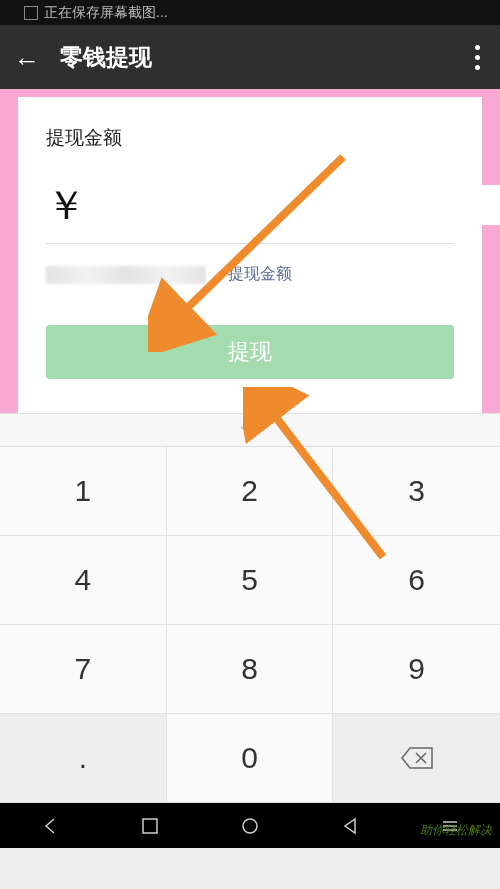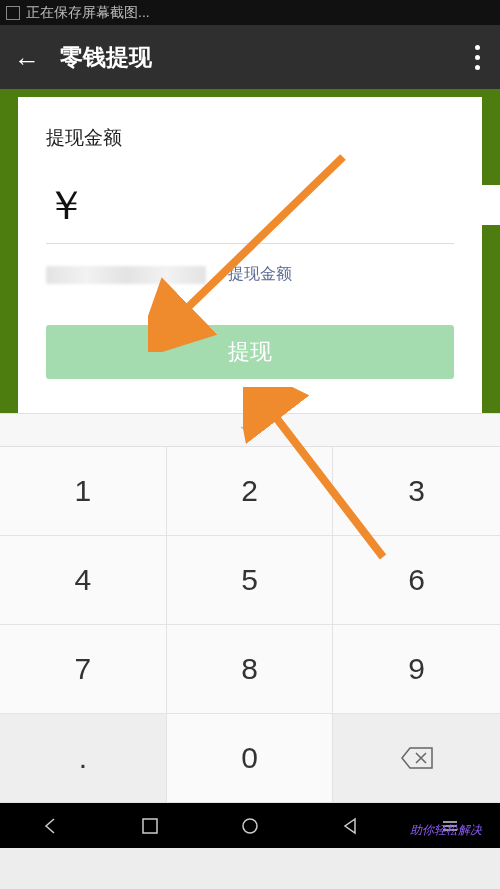--- a/index.html
+++ b/index.html
@@ -1,27 +1,27 @@
 <!DOCTYPE html>
 <html><head>
 <meta charset="utf-8">
 <style>
   * { margin: 0; padding: 0; box-sizing: border-box; font-family: -apple-system, "Helvetica Neue", Arial, sans-serif; }
   html, body { width: 500px; height: 889px; overflow: hidden; background: #ededed; }
 
-  .status-bar { height: 25px; background: #111; color: #bbb; display: flex; align-items: center; padding: 0 6px; font-size: 14px; }
+  .status-bar { height: 25px; background: #111; color: #bbb; display: flex; align-items: center; padding: 0 24px; font-size: 14px; }
   .status-icon { width: 14px; height: 14px; border: 1px solid #888; margin-right: 6px; }
 
   .nav-bar { height: 64px; background: #2f2f2f; color: #fff; display: flex; align-items: center; padding: 0 14px; position: relative; }
   .back-arrow { font-size: 26px; margin-right: 20px; }
   .nav-title { font-size: 23px; font-weight: 700; }
   .more-dots { position: absolute; right: 20px; top: 0; bottom: 0; display: flex; flex-direction: column; justify-content: center; gap: 5px; }
   .more-dots span { width: 5px; height: 5px; background: #fff; border-radius: 50%; }
 
-  .content { background: #4d7c0f; padding: 8px 0 0 0; }
+  .content { background: #f9a8d4; padding: 8px 0 0 0; }
   .card { background: #fff; margin: 0 18px; padding: 28px 28px 34px 28px; position: relative; }
   .label { font-size: 19px; color: #222; margin-bottom: 34px; }
   .amount-row { display: flex; align-items: flex-end; border-bottom: 1px solid #ddd; padding-bottom: 18px; margin-bottom: 20px; }
   .yen { font-size: 40px; font-weight: 500; color: #111; line-height: 1; }
   .amount-input { flex: 1; height: 40px; border: none; outline: none; font-size: 34px; margin-left: 12px; }
   .hint-row { font-size: 16px; color: #888; display: flex; align-items: center; margin-bottom: 40px; }
   .blur { width: 160px; height: 18px; background: linear-gradient(90deg,#e3e3e3,#f2f2f2,#e3e3e3,#f2f2f2,#e3e3e3); filter: blur(1.5px); border-radius: 2px; }
   .comma { color: #888; margin: 0 4px 0 2px; }
   .link { color: #5b6a92; }
   .action-btn { width: 100%; height: 54px; background: #a4dcb0; color: #fff; font-size: 22px; border: none; border-radius: 3px; }
@@ -36,21 +36,21 @@
   .key.util { background: #eeeeee; }
   .key:nth-child(3n) { border-right: none; }
   .del-icon { width: 34px; height: 24px; }
 
   .android-nav { height: 45px; background: #000; display: flex; align-items: center; justify-content: space-around; }
   .an { width: 20px; height: 20px; }
 
   .watermark { position: absolute; right: 0; bottom: 50px; text-align: right; pointer-events: none; }
   .wm-main { font-size: 22px; font-weight: 700; font-style: italic; letter-spacing: 1px; }
   .wm-main .g { color: #3fa84a; } .wm-main .r { color: #d0332f; } .wm-main .y { color: #e6a91f; } .wm-main .b { color: #2f6fb0; }
-  .wm-sub { font-size: 12px; color: #8b5cf6; font-style: italic; margin-top: -2px; padding-right: 18px; }
+  .wm-sub { font-size: 12px; color: #4d7c0f; font-style: italic; margin-top: -2px; padding-right: 8px; }
 </style>
 </head>
 <body>
 
 <div class="status-bar">
   <div class="status-icon"></div>
   <span>正在保存屏幕截图...</span>
 </div>
 
 <div class="nav-bar">

